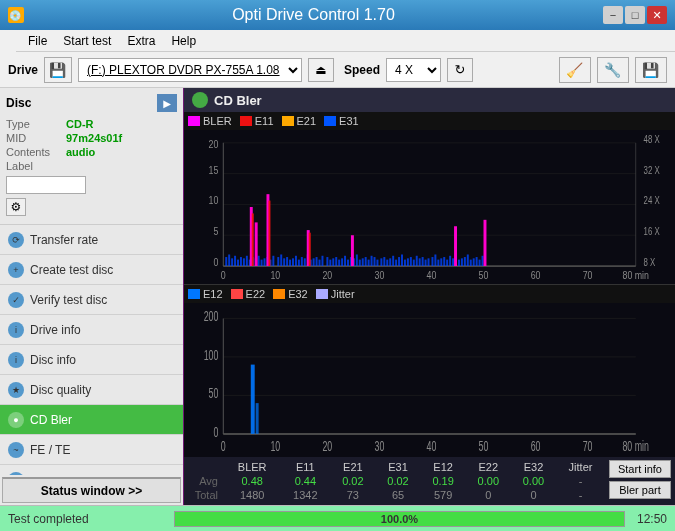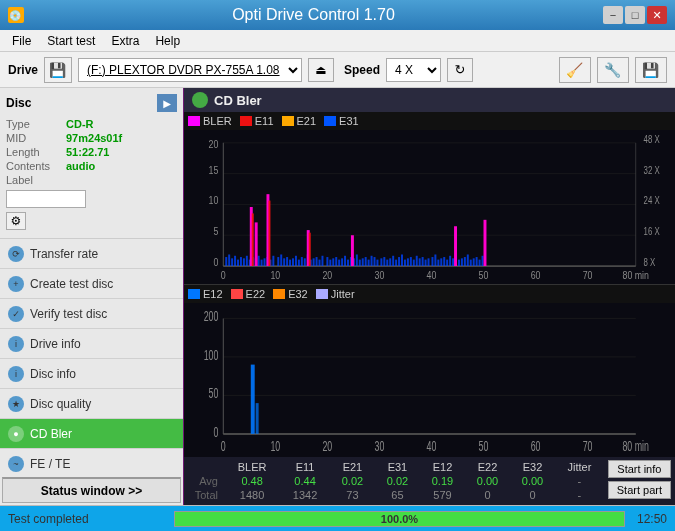--- a/index.html
+++ b/index.html
@@ -9,21 +9,21 @@
     .titlebar { background: linear-gradient(to bottom, #4a9fd4, #2a7ab8); height: 30px; display: flex; align-items: center; justify-content: space-between; padding: 0 8px; }
     .titlebar-icon { width: 16px; height: 16px; background: #ffaa00; border-radius: 2px; display: flex; align-items: center; justify-content: center; font-size: 10px; }
     .titlebar-title { color: white; font-size: 16px; font-weight: normal; flex: 1; text-align: center; }
     .titlebar-buttons { display: flex; gap: 2px; }
     .titlebar-btn { width: 20px; height: 18px; display: flex; align-items: center; justify-content: center; font-size: 11px; cursor: pointer; border-radius: 2px; }
     .titlebar-btn.minimize { background: #d0d0d0; color: #333; }
     .titlebar-btn.maximize { background: #d0d0d0; color: #333; }
     .titlebar-btn.close { background: #cc3333; color: white; }
 
     
-    .menubar { background: #f0f0f0; height: 22px; display: flex; align-items: center; padding: 0 4px; border-bottom: 1px solid #ccc; }
+    .menubar { background: #f0f0f0; height: 22px; display: flex; align-items: center; padding: 0 4px; border-bottom: 1px solid #ccc; margin-left: 16px; }
     .menu-item { padding: 2px 8px; cursor: pointer; font-size: 12px; }
 
     
     .drivebar { background: #f0f0f0; height: 36px; display: flex; align-items: center; padding: 0 8px; gap: 6px; border-bottom: 1px solid #ccc; }
     .drive-label { font-size: 12px; font-weight: bold; }
     .drive-select { height: 24px; font-size: 12px; border: 1px solid #aaa; background: white; padding: 0 4px; min-width: 220px; text-decoration: underline; }
     .drive-btn { width: 26px; height: 24px; background: #f0f0f0; border: 1px solid #aaa; display: flex; align-items: center; justify-content: center; cursor: pointer; font-size: 14px; }
     .speed-label { font-size: 12px; font-weight: bold; margin-left: 4px; }
     .speed-select { height: 24px; font-size: 12px; border: 1px solid #aaa; background: white; padding: 0 4px; width: 55px; }
     .drive-icon-btn { width: 28px; height: 26px; background: #f0f0f0; border: 1px solid #aaa; display: flex; align-items: center; justify-content: center; cursor: pointer; }
@@ -57,21 +57,21 @@
 
     
     .content { flex: 1; display: flex; flex-direction: column; background: #1a1a2e; overflow: hidden; }
 
     
     .chart-header { background: #2a2a3e; padding: 4px 8px; display: flex; align-items: center; gap: 6px; }
     .chart-icon { width: 16px; height: 16px; border-radius: 50%; background: #44aa44; }
     .chart-title { color: #eee; font-size: 13px; font-weight: bold; }
 
     
-    .statusbar { height: 26px; background: #0ea5e9; display: flex; align-items: center; border-top: 1px solid #bbb; }
+    .statusbar { height: 26px; background: #86efac; display: flex; align-items: center; border-top: 1px solid #bbb; }
     .status-text { padding: 0 8px; font-size: 12px; color: #333; width: 170px; }
     .progress-container { flex: 1; height: 16px; background: #ccc; border: 1px solid #999; margin: 0 4px; position: relative; }
     .progress-bar { height: 100%; background: #44dd44; }
     .progress-text { position: absolute; top: 0; left: 0; right: 0; bottom: 0; display: flex; align-items: center; justify-content: center; font-size: 11px; font-weight: bold; color: #333; }
     .status-time { padding: 0 8px; font-size: 12px; color: #333; }
 
     
     .chart-svg { width: 100%; height: 100%; }
 
     
@@ -137,24 +137,20 @@
         <span class="disc-title">Disc</span>
         <div class="disc-icon-btn">▶</div>
       </div>
       <div class="disc-row">
         <span class="disc-key">Type</span>
         <span class="disc-val">CD-R</span>
       </div>
       <div class="disc-row">
         <span class="disc-key">MID</span>
         <span class="disc-val">97m24s01f</span>
-      </div>
-      <div class="disc-row">
-        <span class="disc-key">Length</span>
-        <span class="disc-val">51:22.71</span>
       </div>
       <div class="disc-row">
         <span class="disc-key">Contents</span>
         <span class="disc-val audio">audio</span>
       </div>
       <div class="disc-row label-row">
         <span class="disc-key">Label</span>
         <input type="text" class="label-input" style="">
         <div class="label-icon-btn" style="font-size:12px;">⚙</div>
       </div>
@@ -463,21 +459,21 @@
               <td class="val-gray">579</td>
               <td class="val-gray">0</td>
               <td class="val-gray">0</td>
               <td class="val-gray">-</td>
             </tr>
           </tbody>
         </table>
       </div>
       <div style="display:flex; flex-direction:column; gap:3px; padding-left:4px;">
         <button class="start-btn">Start info</button>
-        <button class="start-btn">Start part</button>
+        <button class="start-btn">Bler part</button>
       </div>
     </div>
   </div>
 </div>
 
 <div class="statusbar">
   <span class="status-text">Test completed</span>
   <div class="progress-container">
     <div class="progress-bar" id="progress-fill" style="width: 100%;"></div>
     <span class="progress-text">100.0%</span>

